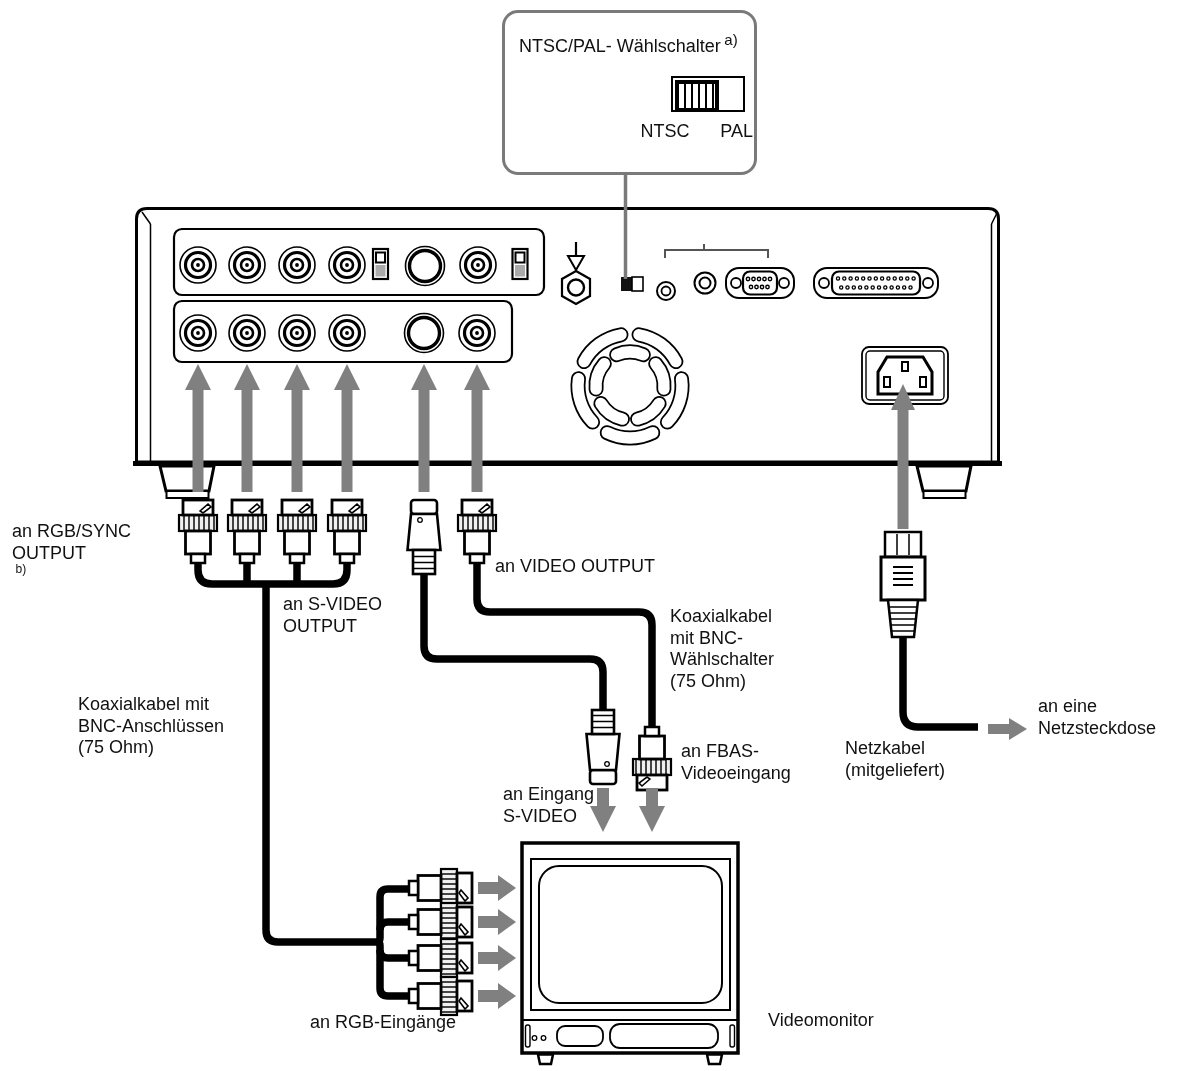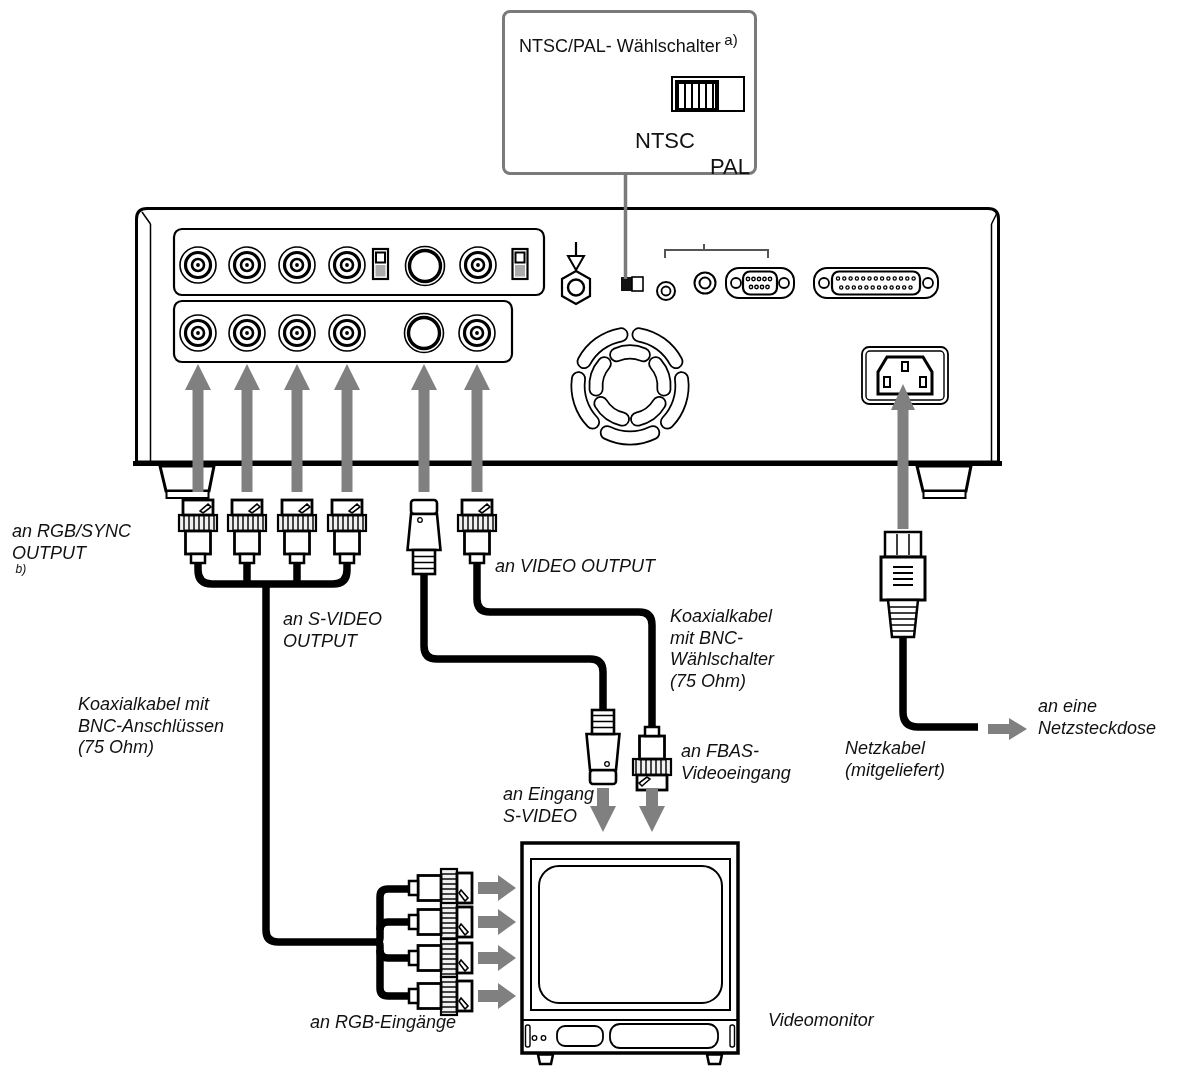--- a/index.html
+++ b/index.html
@@ -1,29 +1,29 @@
 <!DOCTYPE html>
 <html><head>
 <meta charset="utf-8">
 <style>
   html,body{margin:0;padding:0;background:#fff;}
   .stage{position:relative;width:1190px;height:1071px;background:#fff;overflow:hidden;
          font-family:"Liberation Sans",sans-serif;color:#111;}
   .stage svg{position:absolute;left:0;top:0;}
-  .lbl{position:absolute;font-size:18px;line-height:21.5px;white-space:nowrap;color:#111;font-style:italic;}
+  .lbl{position:absolute;font-size:18px;line-height:21.5px;white-space:nowrap;color:#111;}
   .lbl span{display:block;}
   .lbl sup{font-size:12px;line-height:0;}
   .callout{position:absolute;left:502px;top:10px;width:249px;height:159px;
-           border:3px solid #7a7a7a;border-radius:8px;background:#fff;}
+           border:3px solid #7a7a7a;border-radius:16px;background:#fff;}
   .callout .cap{position:absolute;left:14px;top:16px;font-size:18px;line-height:22px;}
   .sw-outer{position:absolute;left:166px;top:63px;width:70px;height:32px;border:2px solid #000;background:#fff;}
   .sw-knob{position:absolute;left:2px;top:2px;width:36px;height:24px;border:4px solid #000;
            background:repeating-linear-gradient(to right,#fff 0 5px,#000 5px 7px);}
-  .sw-ntsc{position:absolute;left:122px;top:108px;width:76px;text-align:center;font-size:22px;margin-top:7px;}
-  .sw-pal{position:absolute;left:202px;top:108px;width:46px;text-align:center;font-size:22px;margin-top:33px;}
+  .sw-ntsc{position:absolute;left:122px;top:108px;width:76px;text-align:center;font-size:18px;}
+  .sw-pal{position:absolute;left:202px;top:108px;width:46px;text-align:right;font-size:18px;}
 </style>
 </head>
 <body>
 
 <div class="stage">
 
 <svg width="1190" height="1071" viewBox="0 0 1190 1071">
   <defs>
     <pattern id="knurl" patternUnits="userSpaceOnUse" width="5" height="4">
       <rect width="5" height="4" fill="#f0f0f0"></rect>
@@ -320,21 +320,21 @@
     <div class="sw-knob"></div>
   </div>
   <div class="sw-ntsc">NTSC</div>
   <div class="sw-pal">PAL</div>
 </div>
 
 <div class="lbl" style="left:12px;top:521px">
   <span>an RGB/SYNC</span>
   <span><span>OUTPUT</span> <sup>b)</sup></span>
 </div>
-<div class="lbl" style="left:283px;top:609px">
+<div class="lbl" style="left:283px;top:594px">
   <span>an S-VIDEO</span>
       <span>OUTPUT</span>
 </div>
 <div class="lbl" style="left:495px;top:556px">
   <span>an VIDEO OUTPUT</span>
 </div>
 <div class="lbl" style="left:78px;top:694px">
   <span>Koaxialkabel mit</span>
       <span>BNC-Anschlüssen</span>
       <span>(75 Ohm)</span>

